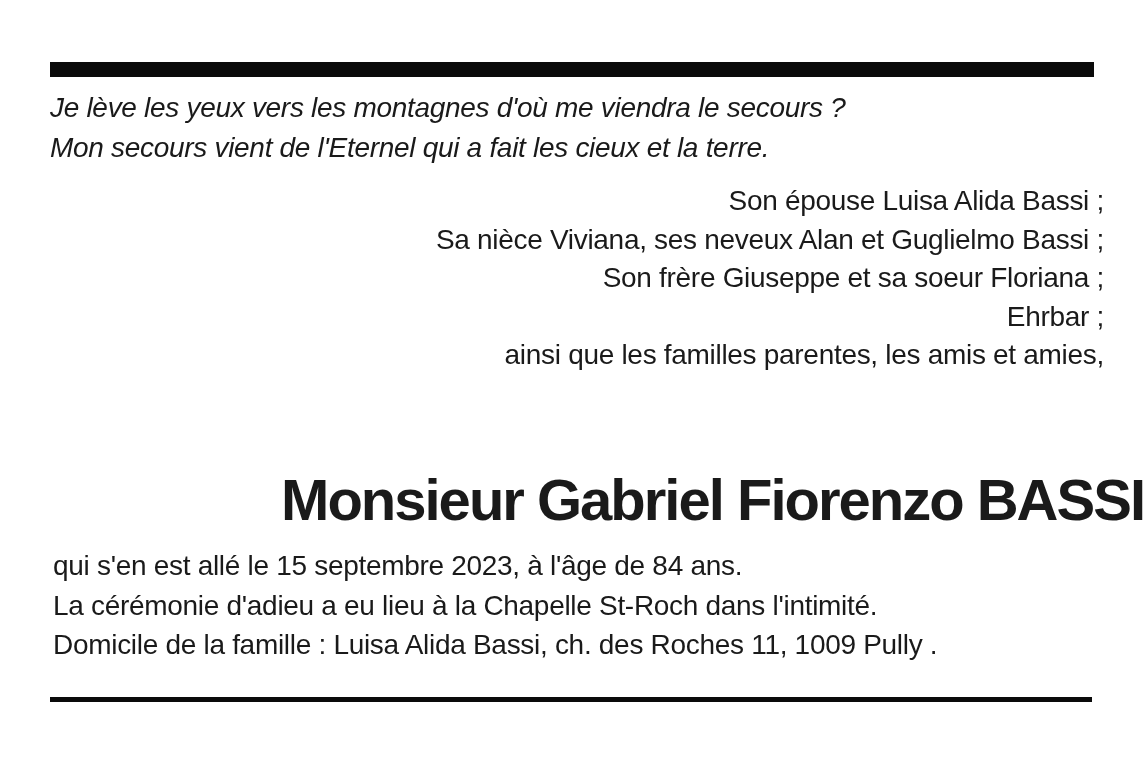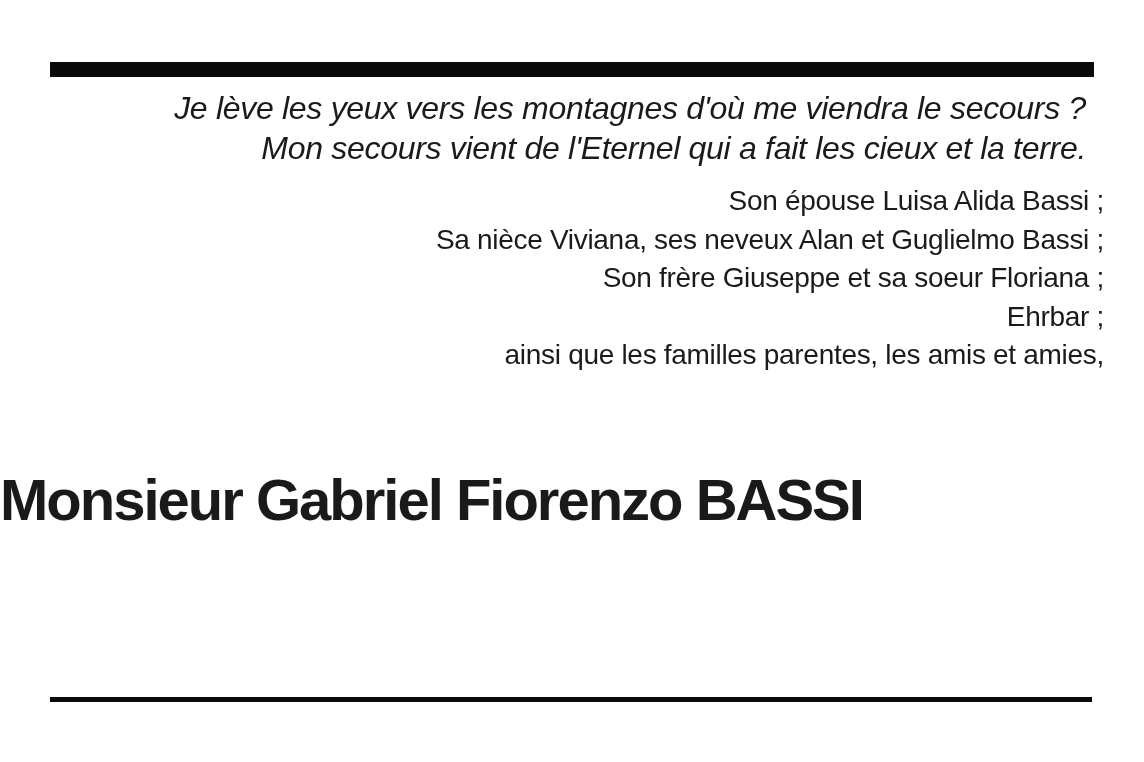--- a/index.html
+++ b/index.html
@@ -22,40 +22,39 @@
   }
   .top-rule {
     position: absolute;
     left: 50px; right: 50px; top: 62px;
     height: 15px;
     background: var(--rule-color);
   }
   .epigraph {
     position: absolute;
     left: 50px; right: 58px; top: 88px;
-    text-align: right;
     font-style: italic;
-    font-size: 32px;
+    font-size: 28px;
     line-height: 40px;
     letter-spacing: -0.3px;
     white-space: nowrap;
   }
   .family {
     position: absolute;
     left: 53px; right: 40px; top: 182px;
     font-size: 28px;
     line-height: 38.5px;
     letter-spacing: -0.3px;
     text-align: right;
   }
   .family .line:nth-child(6) { margin-top: 14px; }
   .headline {
     position: absolute;
     left: 0; right: 0; top: 462px;
-    text-align: left;
+    text-align: right;
     font-size: 58px;
     font-weight: 700;
     letter-spacing: -2px;
     line-height: 76px;
     white-space: nowrap;
   }
   .details {
     position: absolute;
     left: 53px; right: 40px; top: 546px;
     font-size: 28px;
@@ -85,16 +84,21 @@
   <div class="family">
       <div class="line">Son épouse Luisa Alida Bassi ;</div>
       <div class="line">Sa nièce Viviana, ses neveux Alan et Guglielmo Bassi ;</div>
       <div class="line">Son frère Giuseppe et sa soeur Floriana ;</div>
       <div class="line">Ehrbar ;</div>
       <div class="line">ainsi que les familles parentes, les amis et amies,</div>
     </div>
 
   <h1 class="headline">Monsieur Gabriel Fiorenzo BASSI</h1>
 
+  <div class="details">
+      <div class="line">qui s'en est allé le 15 septembre 2023, à l'âge de 84 ans.</div>
+      <div class="line">La cérémonie d'adieu a eu lieu à la Chapelle St-Roch dans l'intimité.</div>
+      <div class="line">Domicile de la famille : Luisa Alida Bassi, ch. des Roches 11, 1009 Pully .</div>
+    </div>
 
   <div class="bottom-rule"></div>
 
 </div>
 
 </body></html>

